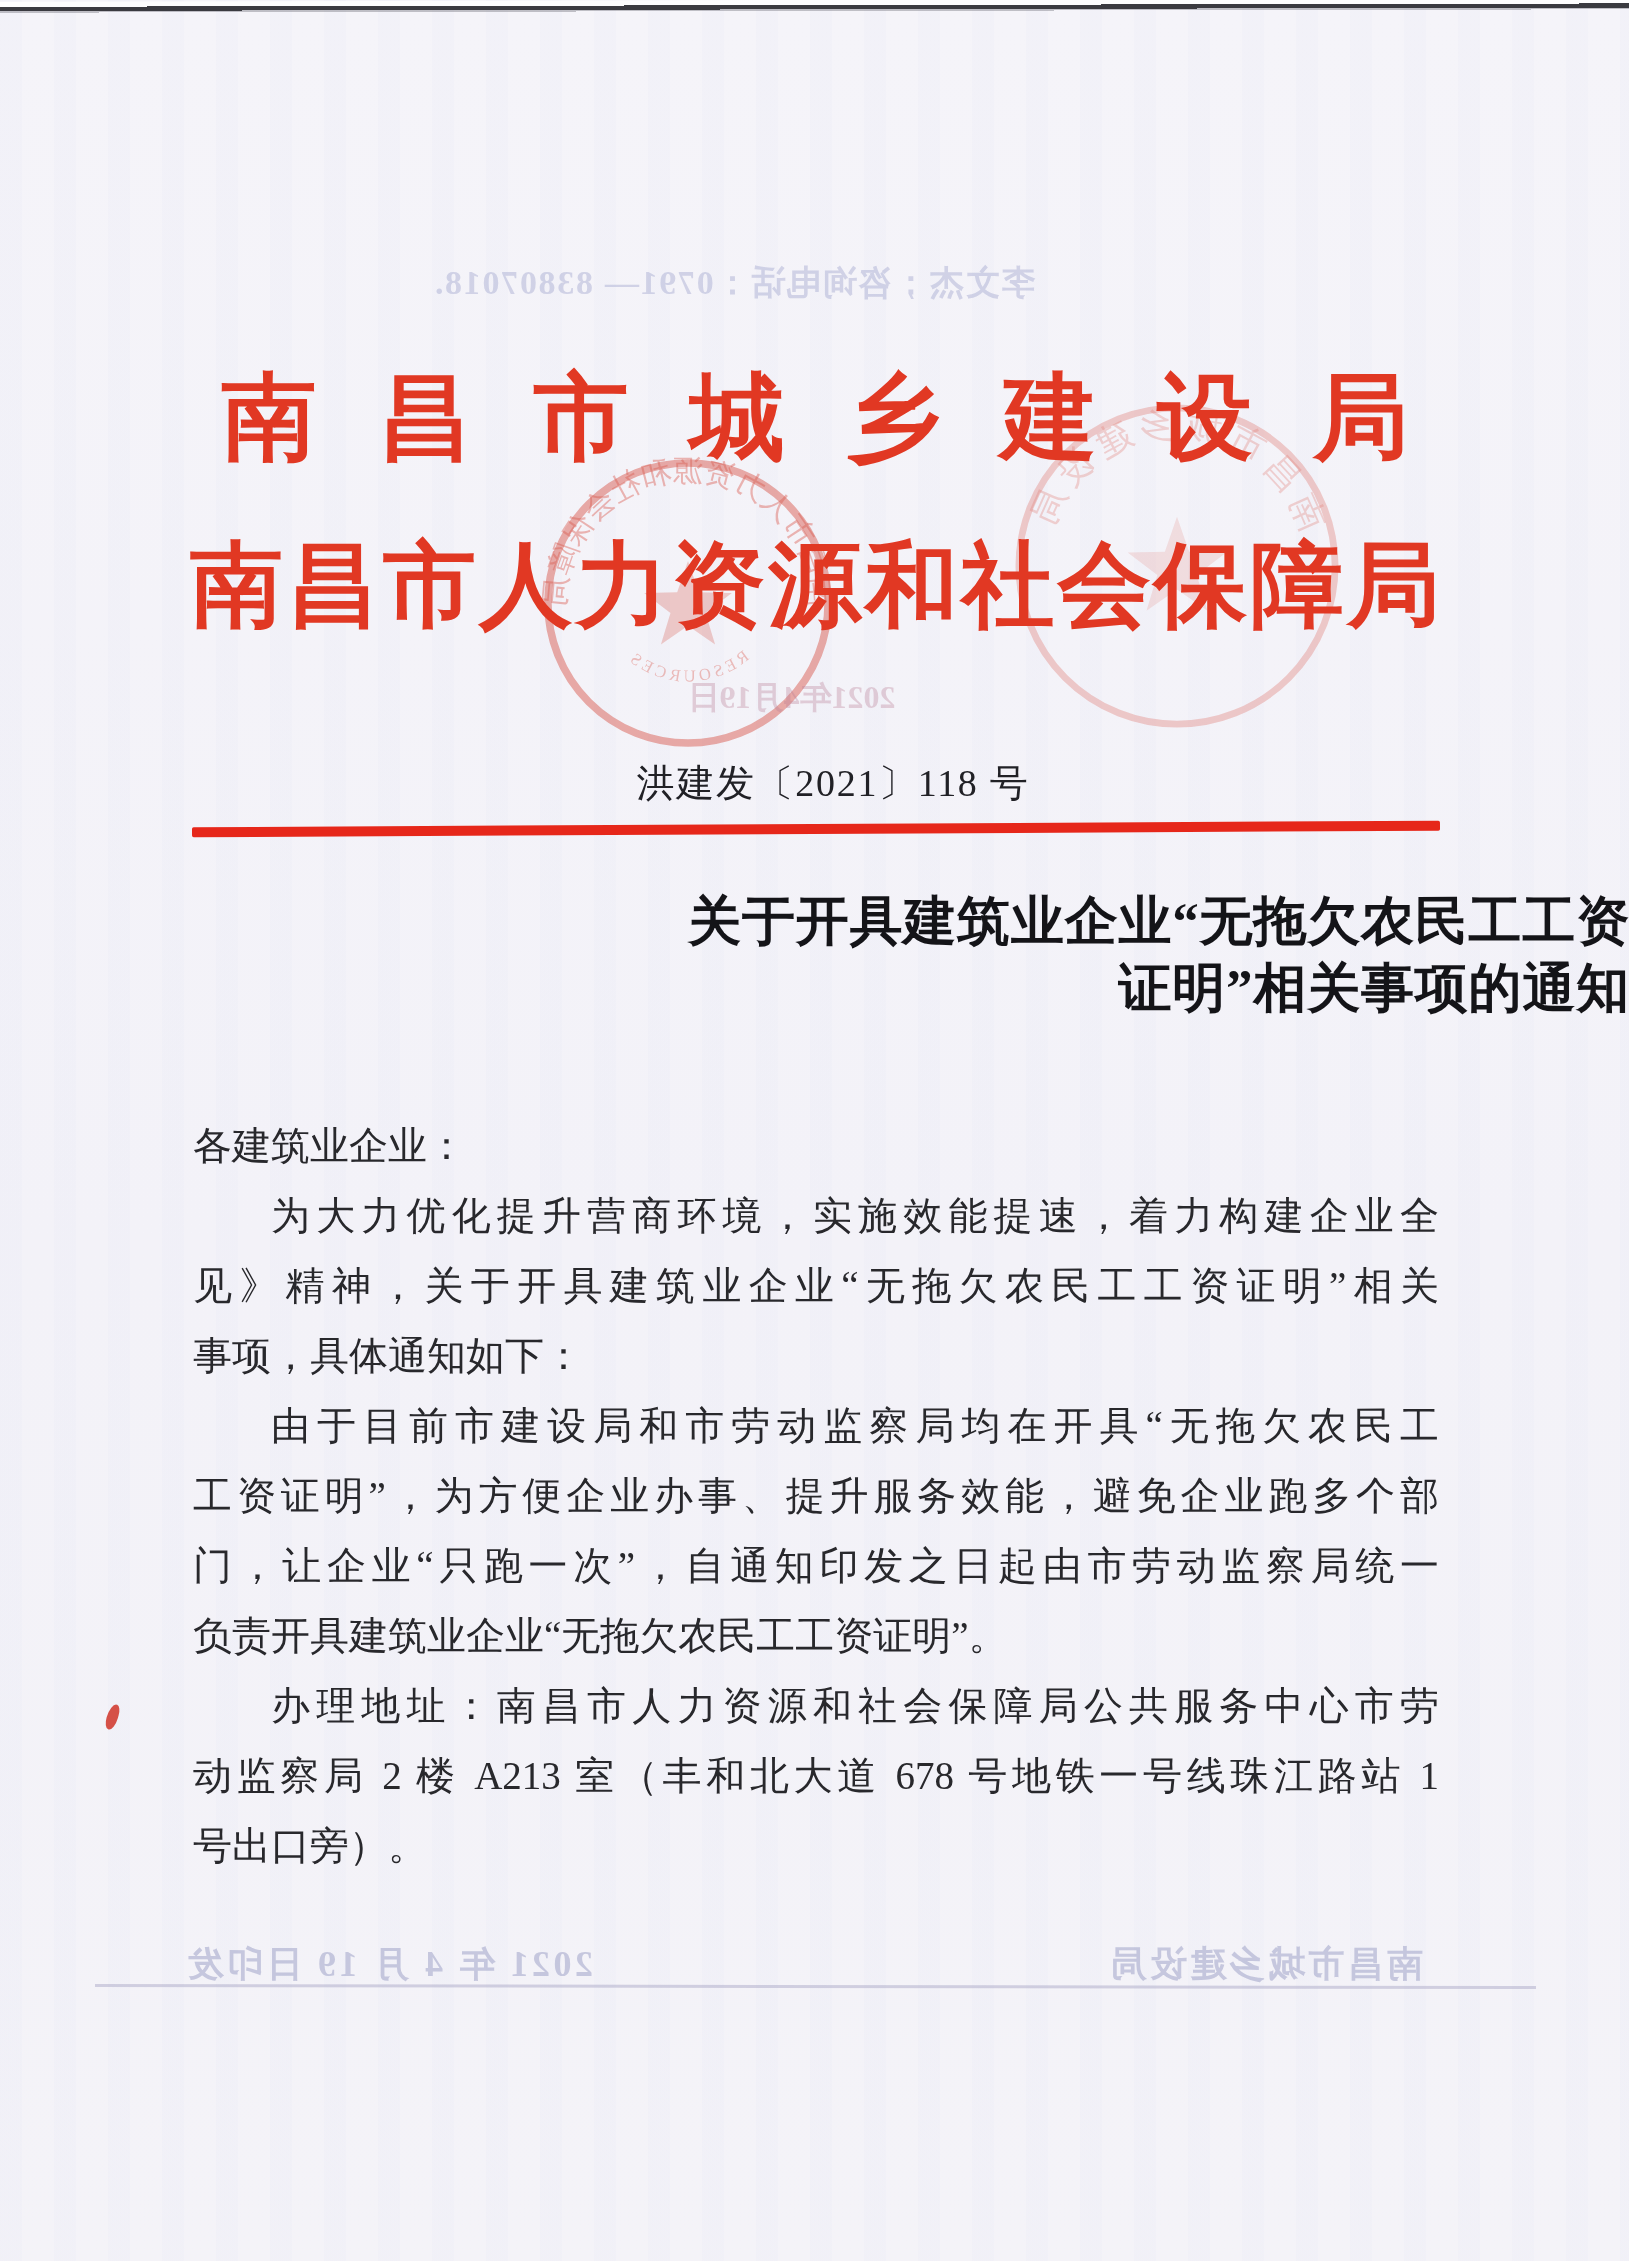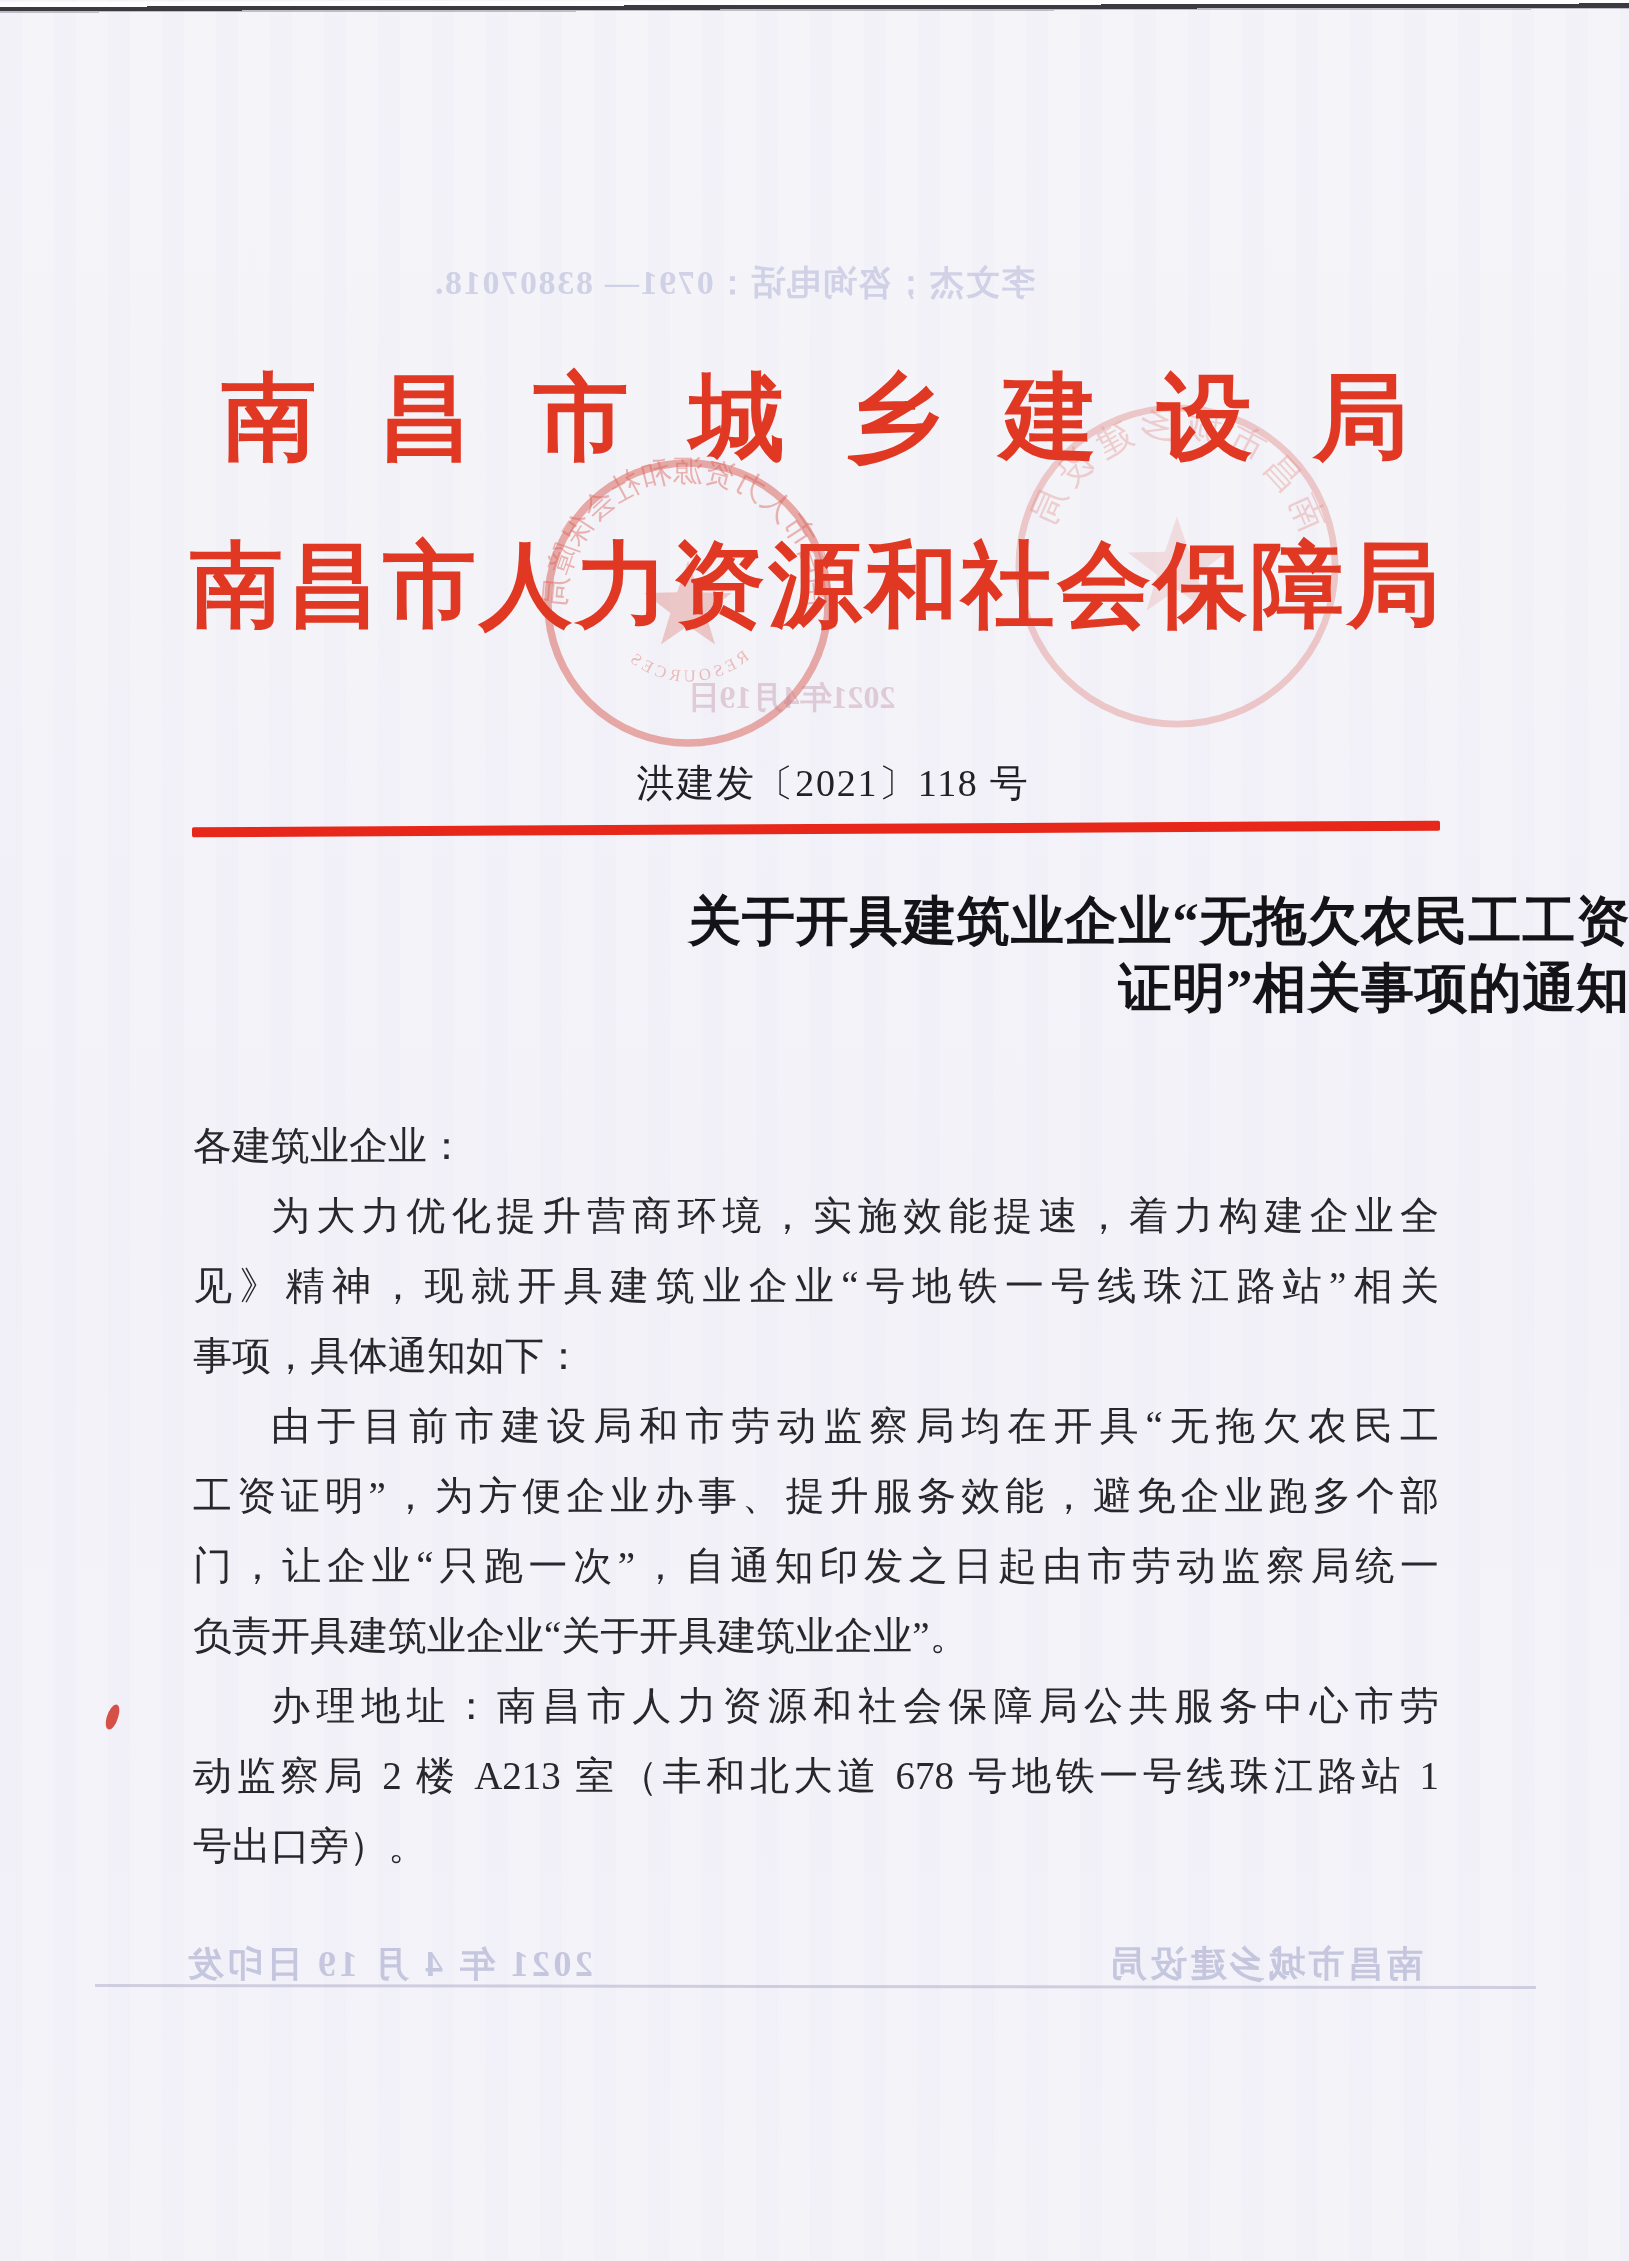--- a/index.html
+++ b/index.html
@@ -101,26 +101,26 @@
   <div class="rule"></div>
 
   <div class="title">
     <div>关于开具建筑业企业“无拖欠农民工工资</div>
     <div>证明”相关事项的通知</div>
   </div>
 
   <div class="body-block">
     <div class="bl">各建筑业企业：</div>
     <div class="bl jl ind">为大力优化提升营商环境，实施效能提速，着力构建企业全</div>
-    <div class="bl jl">见》精神，现就开具建筑业企业“号地铁一号线珠江路站”相关</div>
+    <div class="bl jl">见》精神，关于开具建筑业企业“无拖欠农民工工资证明”相关</div>
     <div class="bl">事项，具体通知如下：</div>
     <div class="bl jl ind">由于目前市建设局和市劳动监察局均在开具“无拖欠农民工</div>
     <div class="bl jl">工资证明”，为方便企业办事、提升服务效能，避免企业跑多个部</div>
     <div class="bl jl">门，让企业“只跑一次”，自通知印发之日起由市劳动监察局统一</div>
-    <div class="bl">负责开具建筑业企业“关于开具建筑业企业”。</div>
+    <div class="bl">负责开具建筑业企业“无拖欠农民工工资证明”。</div>
     <div class="bl jl ind">办理地址：南昌市人力资源和社会保障局公共服务中心市劳</div>
     <div class="bl jl">动监察局 2 楼 A213 室（丰和北大道 678 号地铁一号线珠江路站 1</div>
     <div class="bl">号出口旁）。</div>
   </div>
 
   <div class="speck"></div>
 
   <div class="footer-bleed fb-left mirror">2021 年 4 月 19 日印发</div>
   <div class="footer-bleed fb-right mirror">南昌市城乡建设局</div>
   <div class="footer-line"></div>

